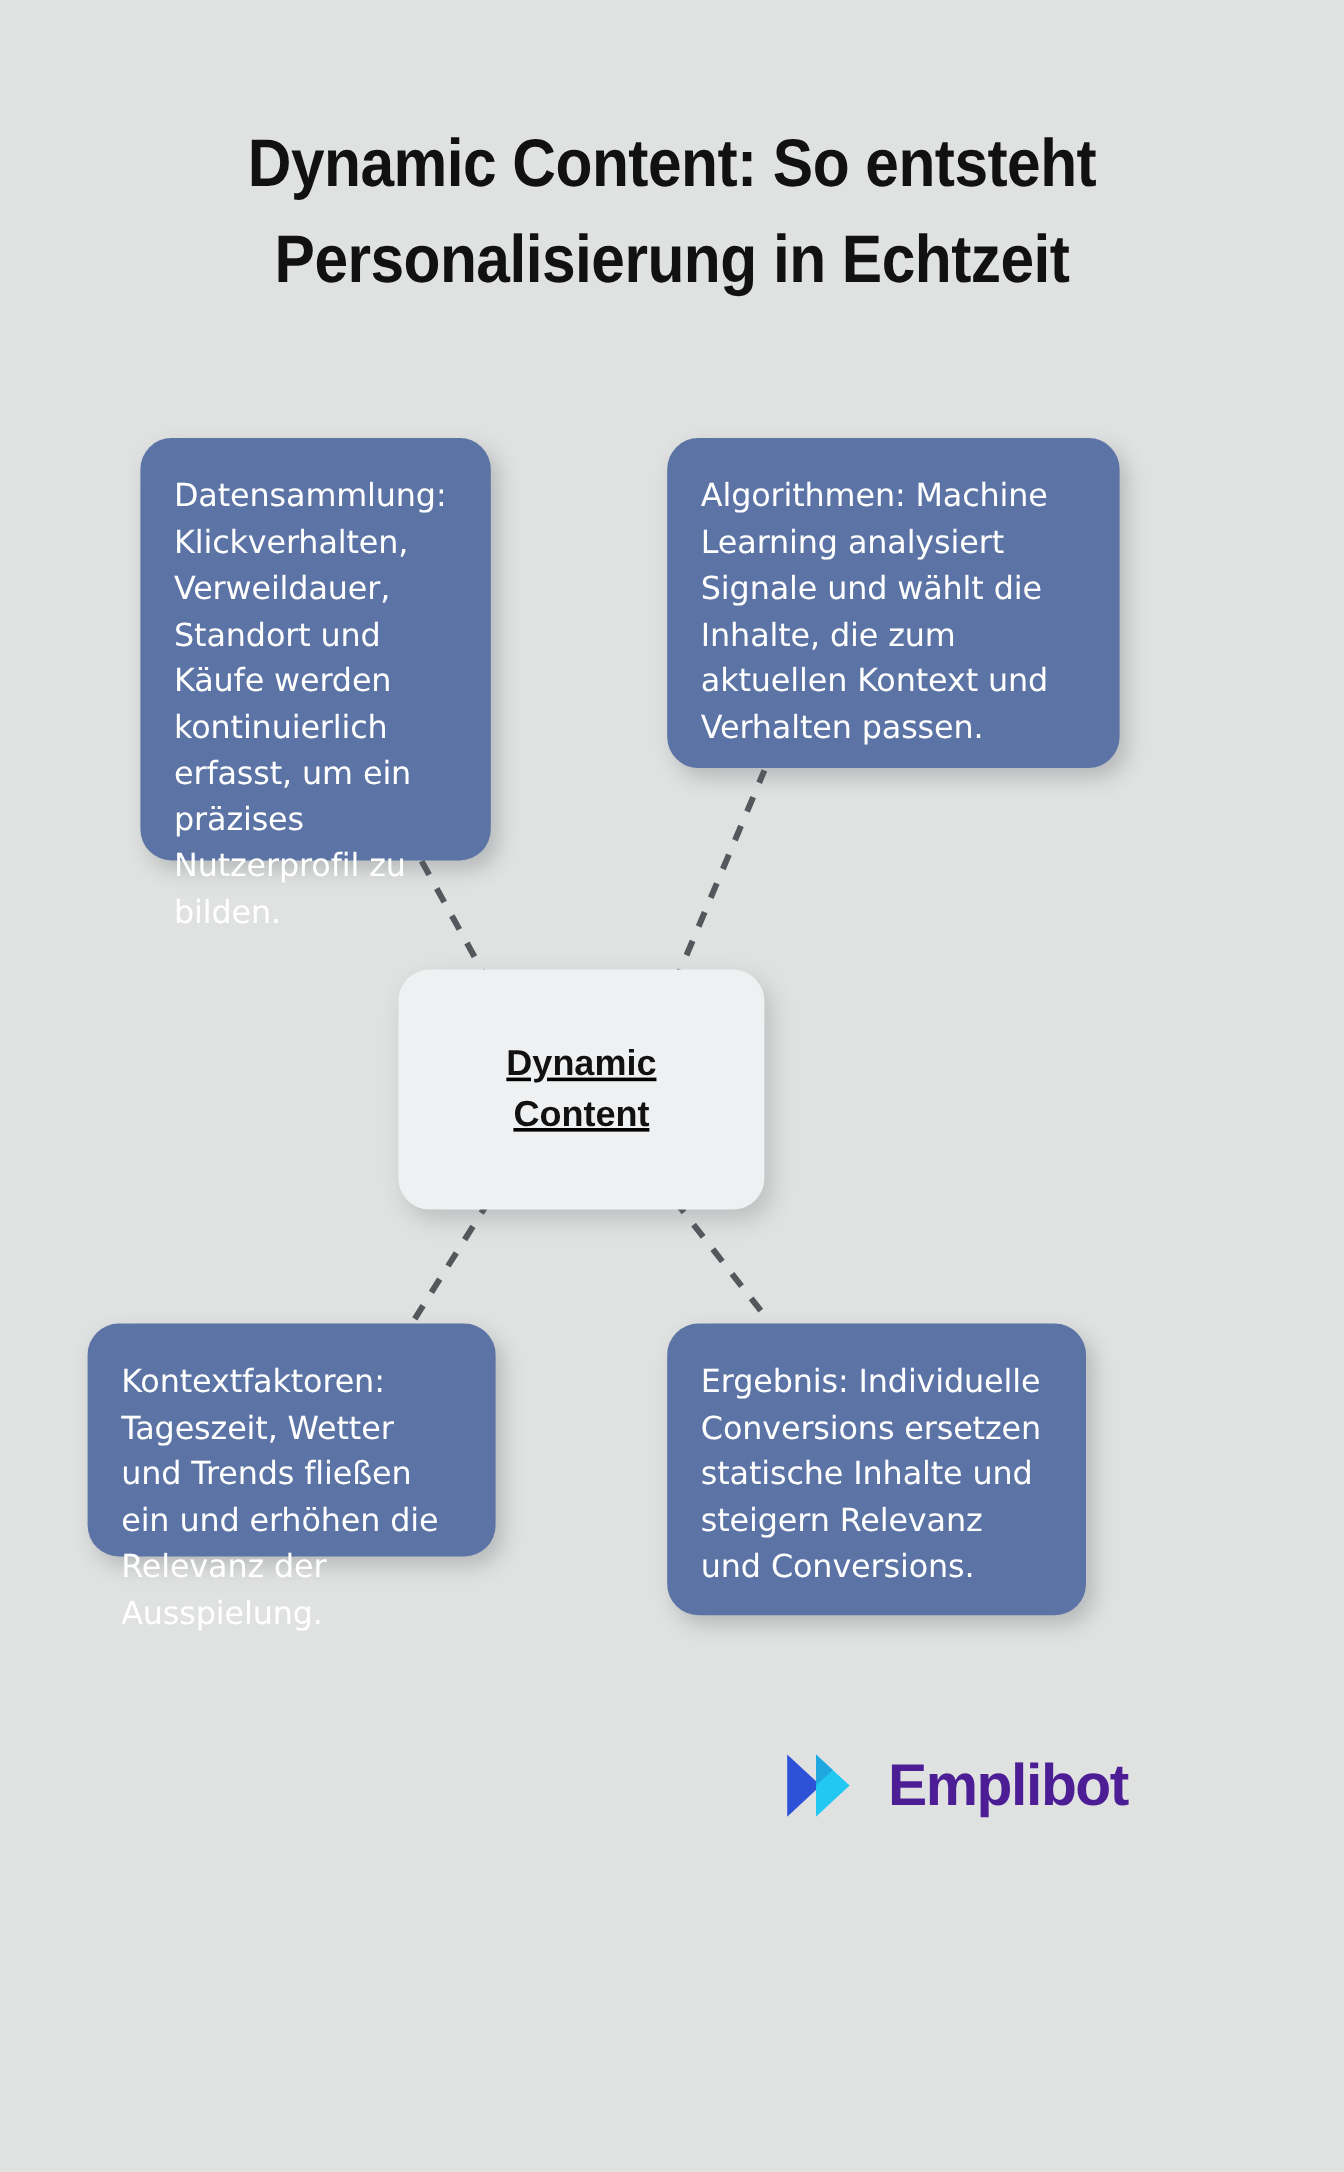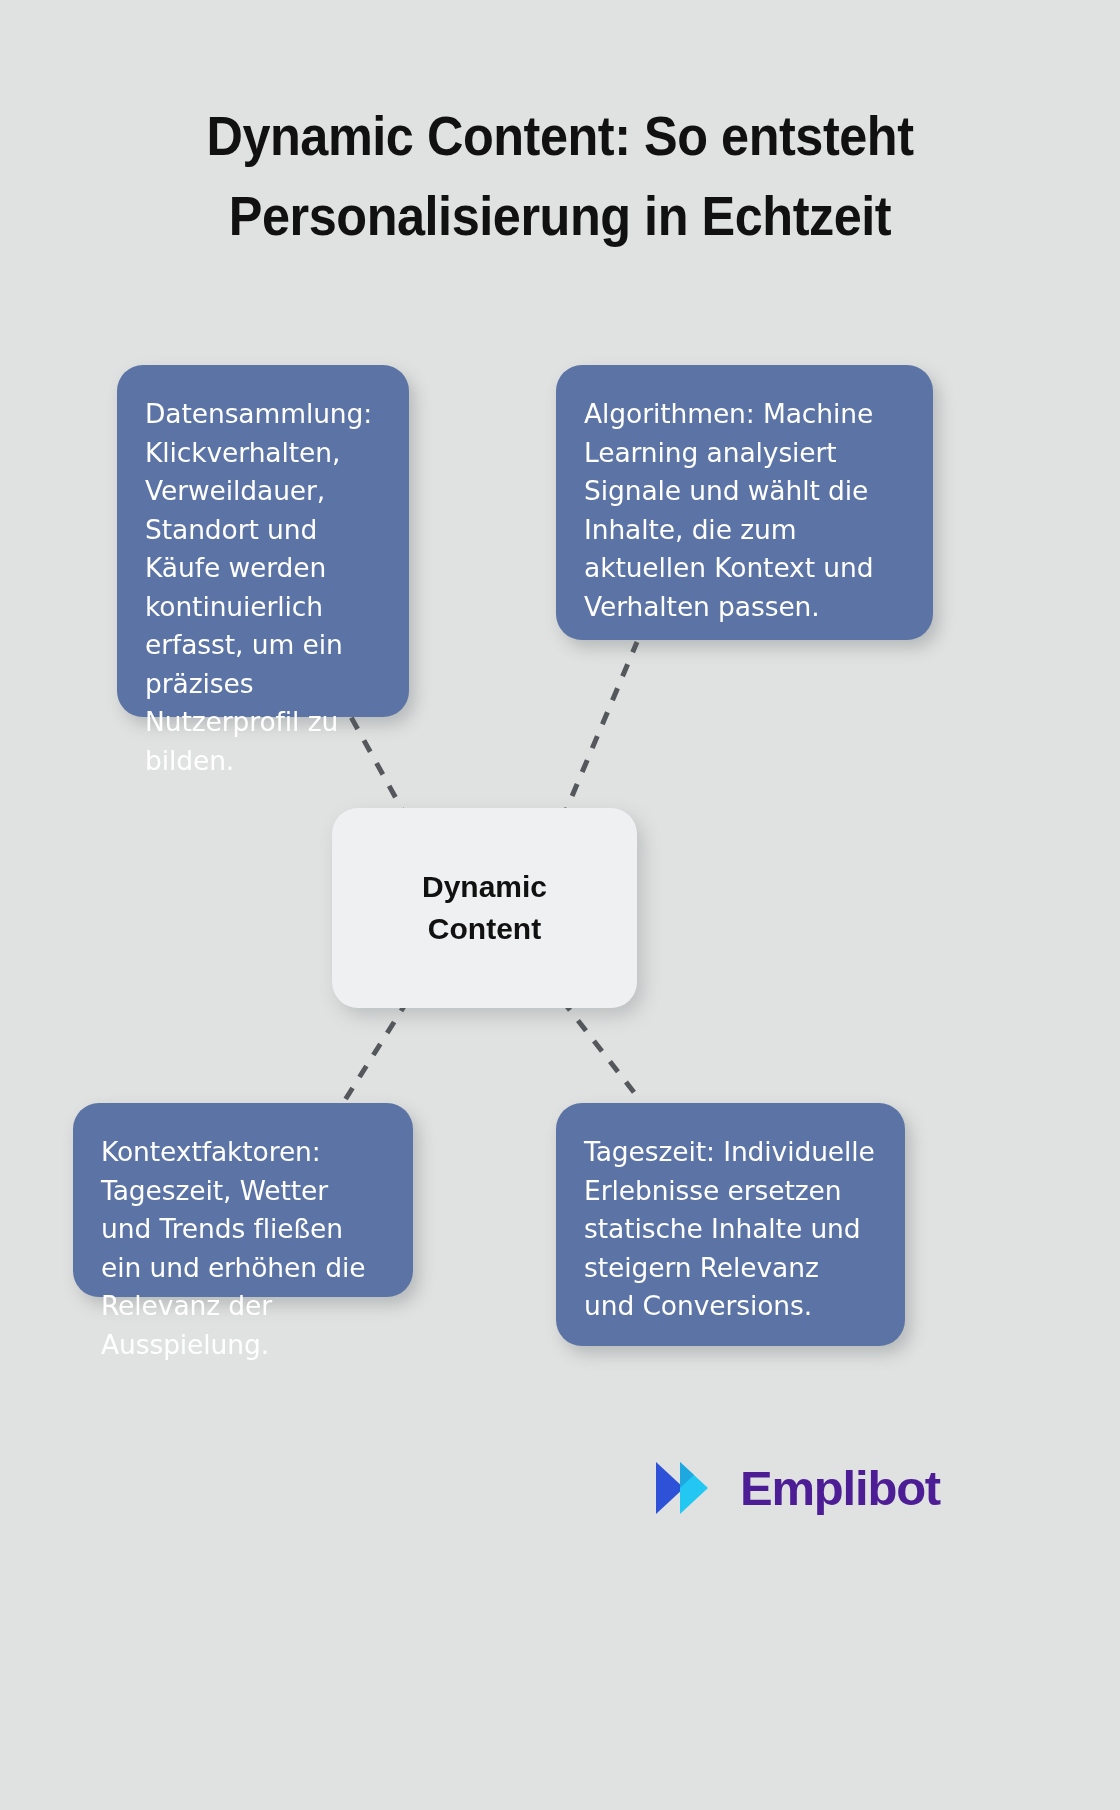--- a/index.html
+++ b/index.html
@@ -98,20 +98,21 @@
     top: 808px;
     width: 305px;
     height: 200px;
     background: #eef0f1;
     border-radius: 26px;
     box-shadow: 6px 8px 18px rgba(90, 95, 100, 0.26);
     display: flex;
     align-items: center;
     justify-content: center;
     box-sizing: border-box;
+    text-decoration: underline;
   }
   #center-node .center-text {
     font-family: "Liberation Sans", sans-serif;
     font-weight: bold;
     font-size: 30px;
     line-height: 1.40;
     color: #111111;
     text-align: center;
   }
   .center-line { display: block; }
@@ -170,21 +171,21 @@
       <span class="center-line">Dynamic</span>
       <span class="center-line">Content</span>
     </div>
   </div>
 
   <div class="card" id="card-context-factors">
     <span class="card-text">Kontextfaktoren: Tageszeit, Wetter und Trends fließen ein und erhöhen die Relevanz der Ausspielung.</span>
   </div>
 
   <div class="card" id="card-result">
-    <span class="card-text">Tageszeit: Individuelle Erlebnisse ersetzen statische Inhalte und steigern Relevanz und Conversions.</span>
+    <span class="card-text">Ergebnis: Individuelle Conversions ersetzen statische Inhalte und steigern Relevanz und Conversions.</span>
   </div>
 
   <div class="logo">
     <svg class="logo-mark" viewBox="0 0 72 72" xmlns="http://www.w3.org/2000/svg">
       <polygon points="6,10 6,62 34,36" fill="#2d52d8"></polygon>
       <polygon points="30,10 30,62 58,36" fill="#23c8f2"></polygon>
       <polygon points="30,10 44,23 30,36" fill="#1fa8e0"></polygon>
     </svg>
     <div class="logo-word">Emplibot</div>
   </div>

